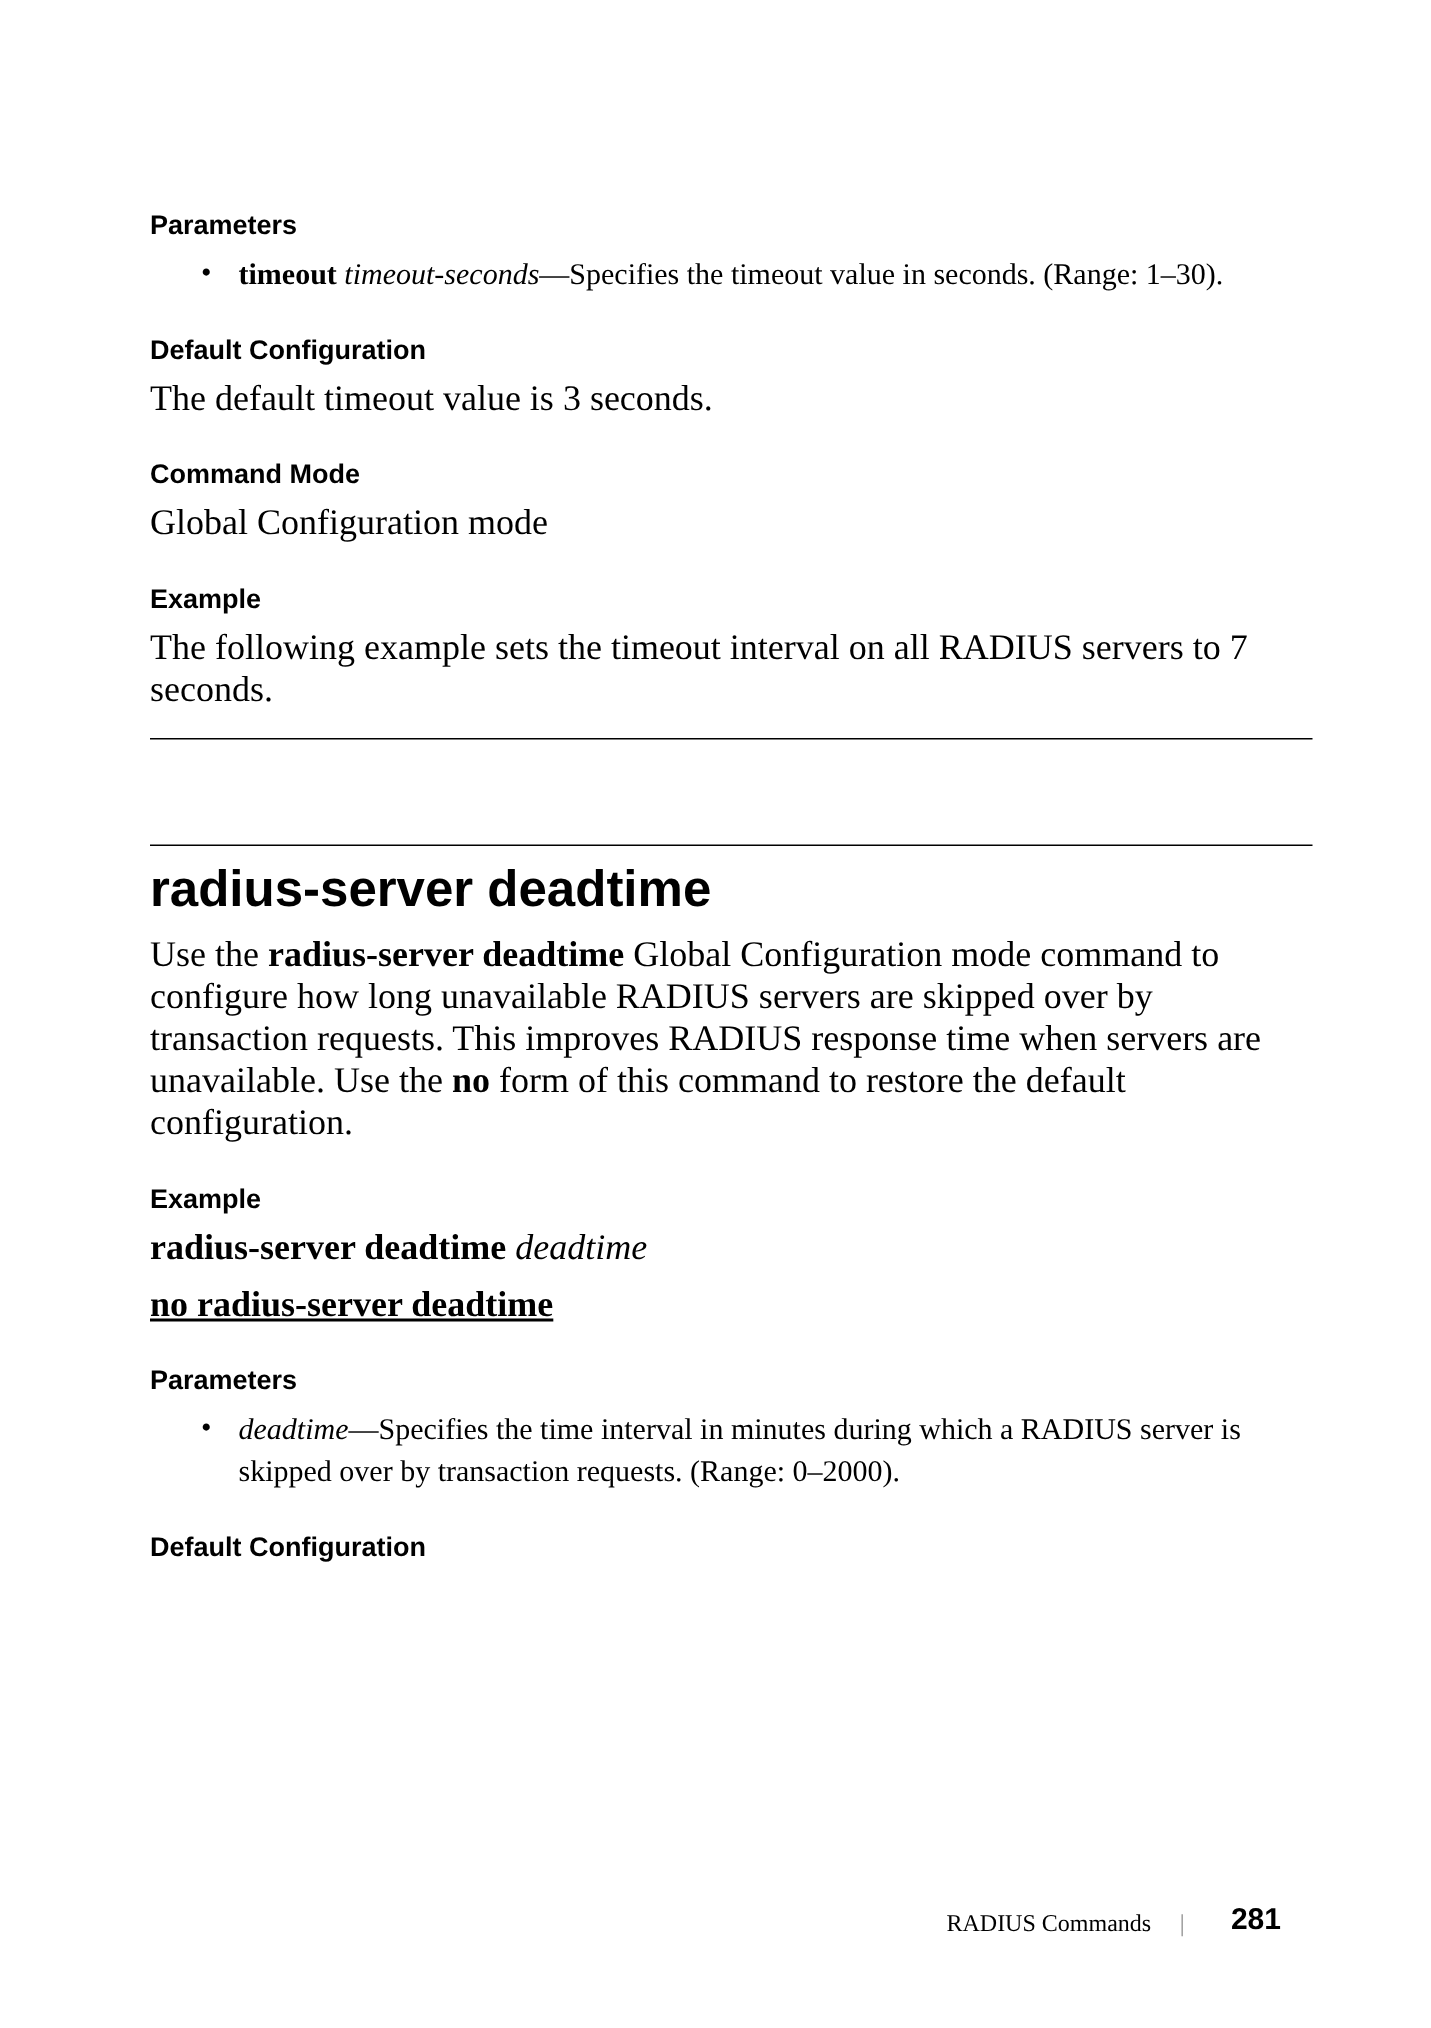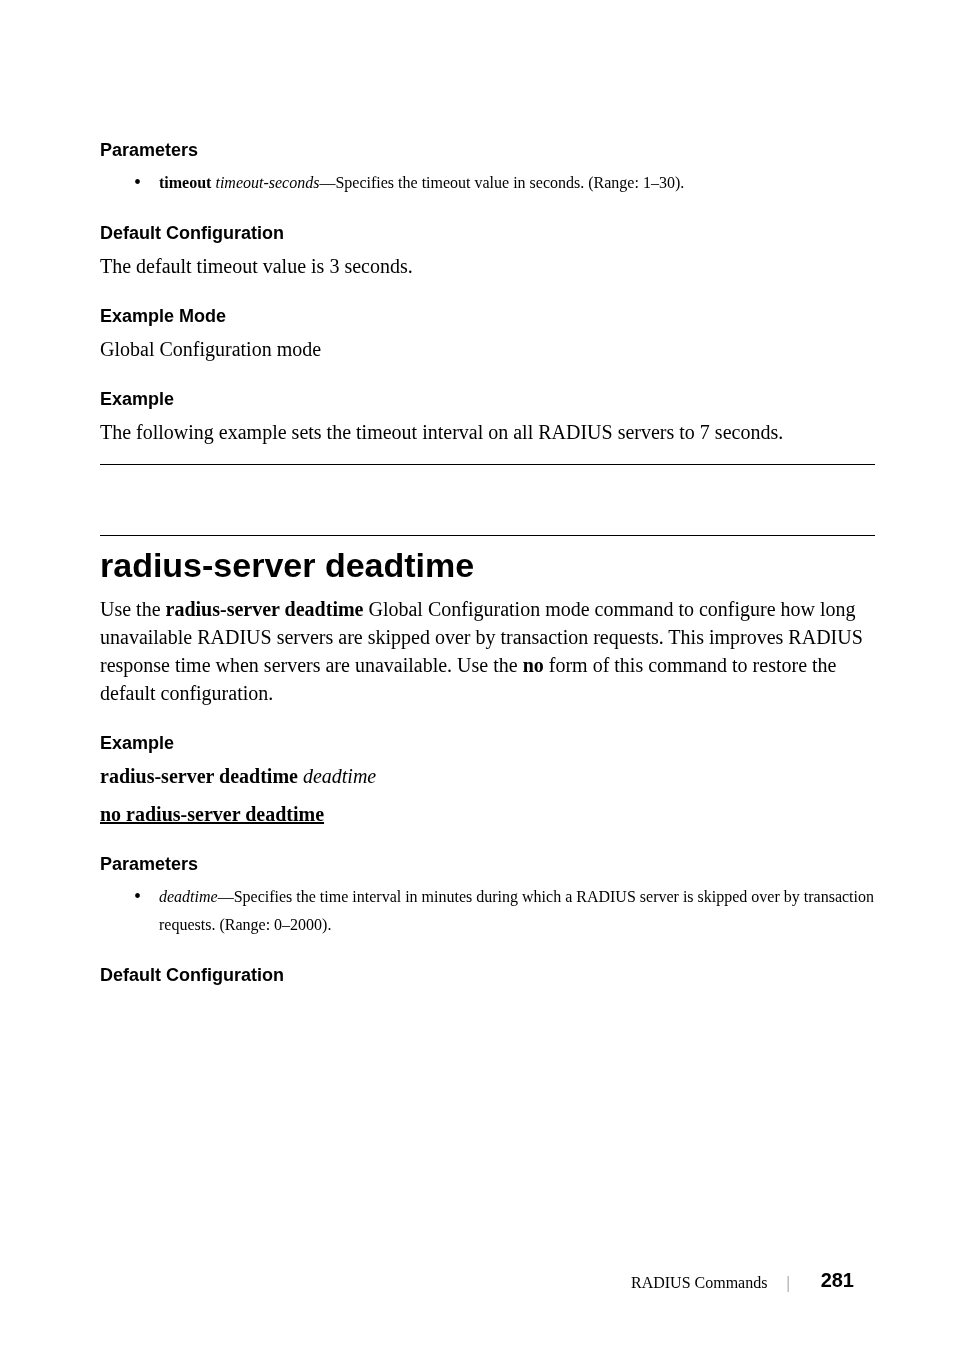--- a/index.html
+++ b/index.html
@@ -26,32 +26,32 @@
     display: flex;
     align-items: flex-start;
     margin: 0 0 6px 34px;
   }
   .bullet-dot {
     font-size: 20px;
     line-height: 26px;
     margin-right: 18px;
   }
   .bullet-text {
-    font-size: 16px;
+    font-size: 20px;
     line-height: 28px;
   }
   .bold-rm {
     font-family: Georgia, 'Times New Roman', serif;
     font-weight: bold;
   }
   .italic {
     font-style: italic;
   }
   .body-line {
-    font-size: 20px;
+    font-size: 24px;
     line-height: 28px;
     margin: 0 0 4px 0;
   }
   .section-gap {
     margin-top: 26px;
   }
   .hr-thin {
     border: none;
     border-top: 1.5px solid #000;
     margin: 18px 0 70px 0;
@@ -103,21 +103,21 @@
       <span> </span><span class="italic">timeout-seconds</span><span>—Specifies the timeout value in seconds. (Range: 1–30).</span>
     </div>
   </div>
 
   <div class="section-gap">
     <div class="heading-param">Default Configuration</div>
     <div class="body-line">The default timeout value is 3 seconds.</div>
   </div>
 
   <div class="section-gap">
-    <div class="heading-param">Example Mode</div>
+    <div class="heading-param">Command Mode</div>
     <div class="body-line">Global Configuration mode</div>
   </div>
 
   <div class="section-gap">
     <div class="heading-param">Example</div>
     <div class="body-line">The following example sets the timeout interval on all RADIUS servers to 7 seconds.</div>
   </div>
 
   <hr class="hr-thin">
 

